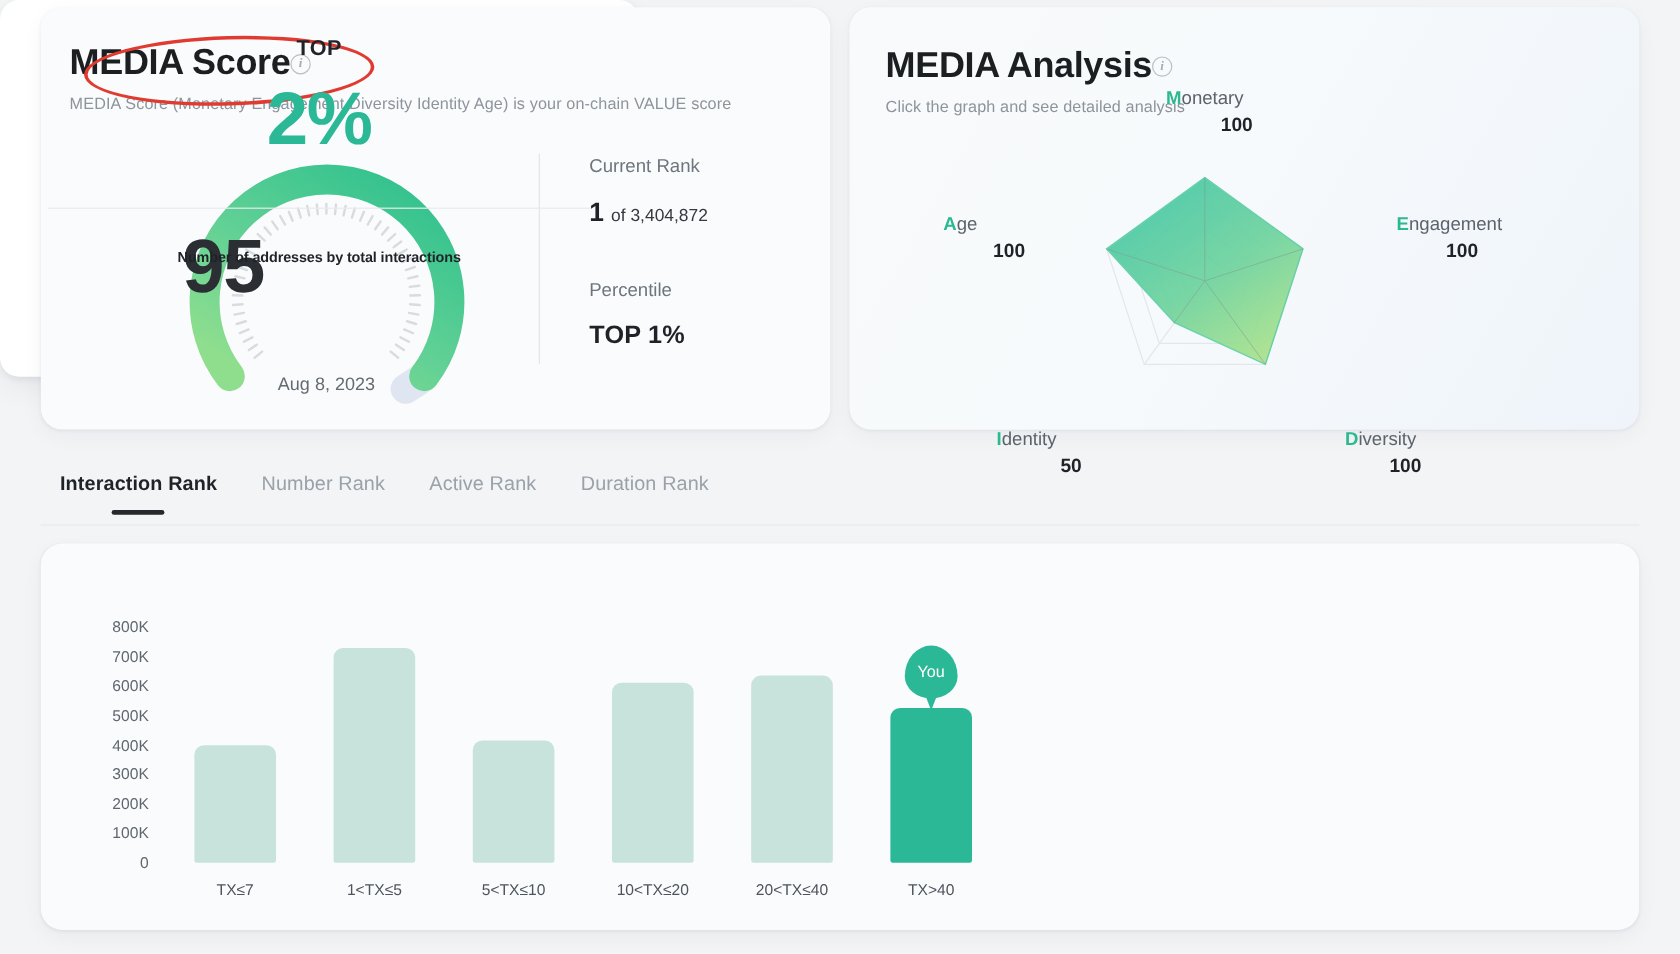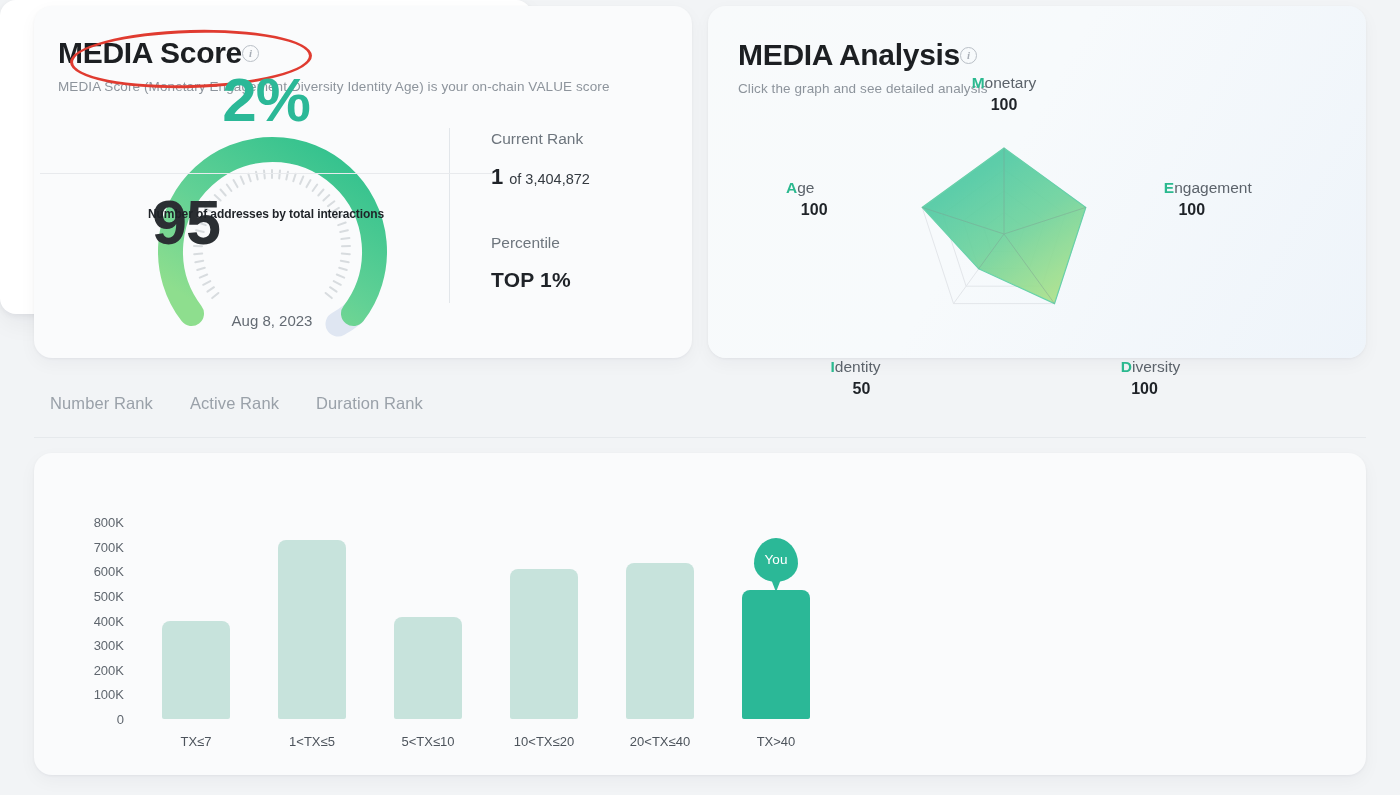--- a/index.html
+++ b/index.html
@@ -78,21 +78,21 @@
   #percentile-value { margin-top: 16px; font-size: 21px; font-weight: 700; color: #1f2328; letter-spacing: .2px; }
 
   
   #radar-wrap { position: absolute; left: 120px; top: 95px; width: 420px; height: 250px; }
   .radar-axis-label {
     position: absolute; text-align: center; white-space: nowrap;
     font-size: 15.5px; color: #5c636b; font-weight: 500;
   }
   .radar-axis-label .k { color: #2bb98f; font-weight: 700; }
   .radar-axis-value {
-    position: absolute; text-align: center; white-space: nowrap;
+    position: absolute; text-align: right; white-space: nowrap;
     font-size: 16px; font-weight: 700; color: #1f2328;
   }
 
   
   #tabs { position: absolute; left: 50px; top: 394px; display: flex; gap: 37px; align-items: flex-start; }
   .tab { position: relative; padding-bottom: 16px; cursor: pointer; }
   .tab-label { font-size: 16.5px; color: #9aa1a9; font-weight: 400; letter-spacing: .1px; }
   .tab.active .tab-label { color: #1f2328; font-weight: 700; }
   .tab.active::after {
     content: ""; position: absolute; left: 50%; transform: translateX(-50%);
@@ -300,20 +300,21 @@
           <div class="radar-axis-value" style="left: 276.55px; top: 278.575px; width: 80px;">100</div>
           <div class="radar-axis-label" style="left: -42.5495px; top: 256.575px; width: 140px;"><span class="k">I</span>dentity</div>
           <div class="radar-axis-value" style="left: -6.54953px; top: 278.575px; width: 80px;">50</div>
           <div class="radar-axis-label" style="left: -97.7909px; top: 78.4245px; width: 140px;"><span class="k">A</span>ge</div>
           <div class="radar-axis-value" style="left: -53.7909px; top: 100.425px; width: 80px;">100</div>
         </div>
     </div>
   </div>
 
   <div id="tabs">
+      <div class="tab active"><span class="tab-label">Interaction Rank</span></div>
       <div class="tab"><span class="tab-label">Number Rank</span></div>
       <div class="tab"><span class="tab-label">Active Rank</span></div>
       <div class="tab"><span class="tab-label">Duration Rank</span></div>
     </div>
   <div id="tabs-underline"></div>
 
   <div class="card" id="rank-chart-card"></div>
 
   <div id="bar-chart">
     <div id="y-axis">
@@ -342,18 +343,19 @@
         <div class="bar-label" style="left: 693px; width: 118px; top: 281px;">TX&gt;40</div>
         <div id="you-pin" style="left: 730px; top: 84.7188px;">
           <div class="pin-tail"></div>
           <div class="pin-shape"></div>
           <div class="pin-text">You</div>
         </div>
       </div>
   </div>
 
   <div id="top-panel-card">
+    <div id="top-word">TOP</div>
     <div id="top-percent">2%</div>
     <div id="top-divider"></div>
     <div id="top-heading">Number of addresses by total interactions</div>
   </div>
 
 </div>
 
 </body></html>

